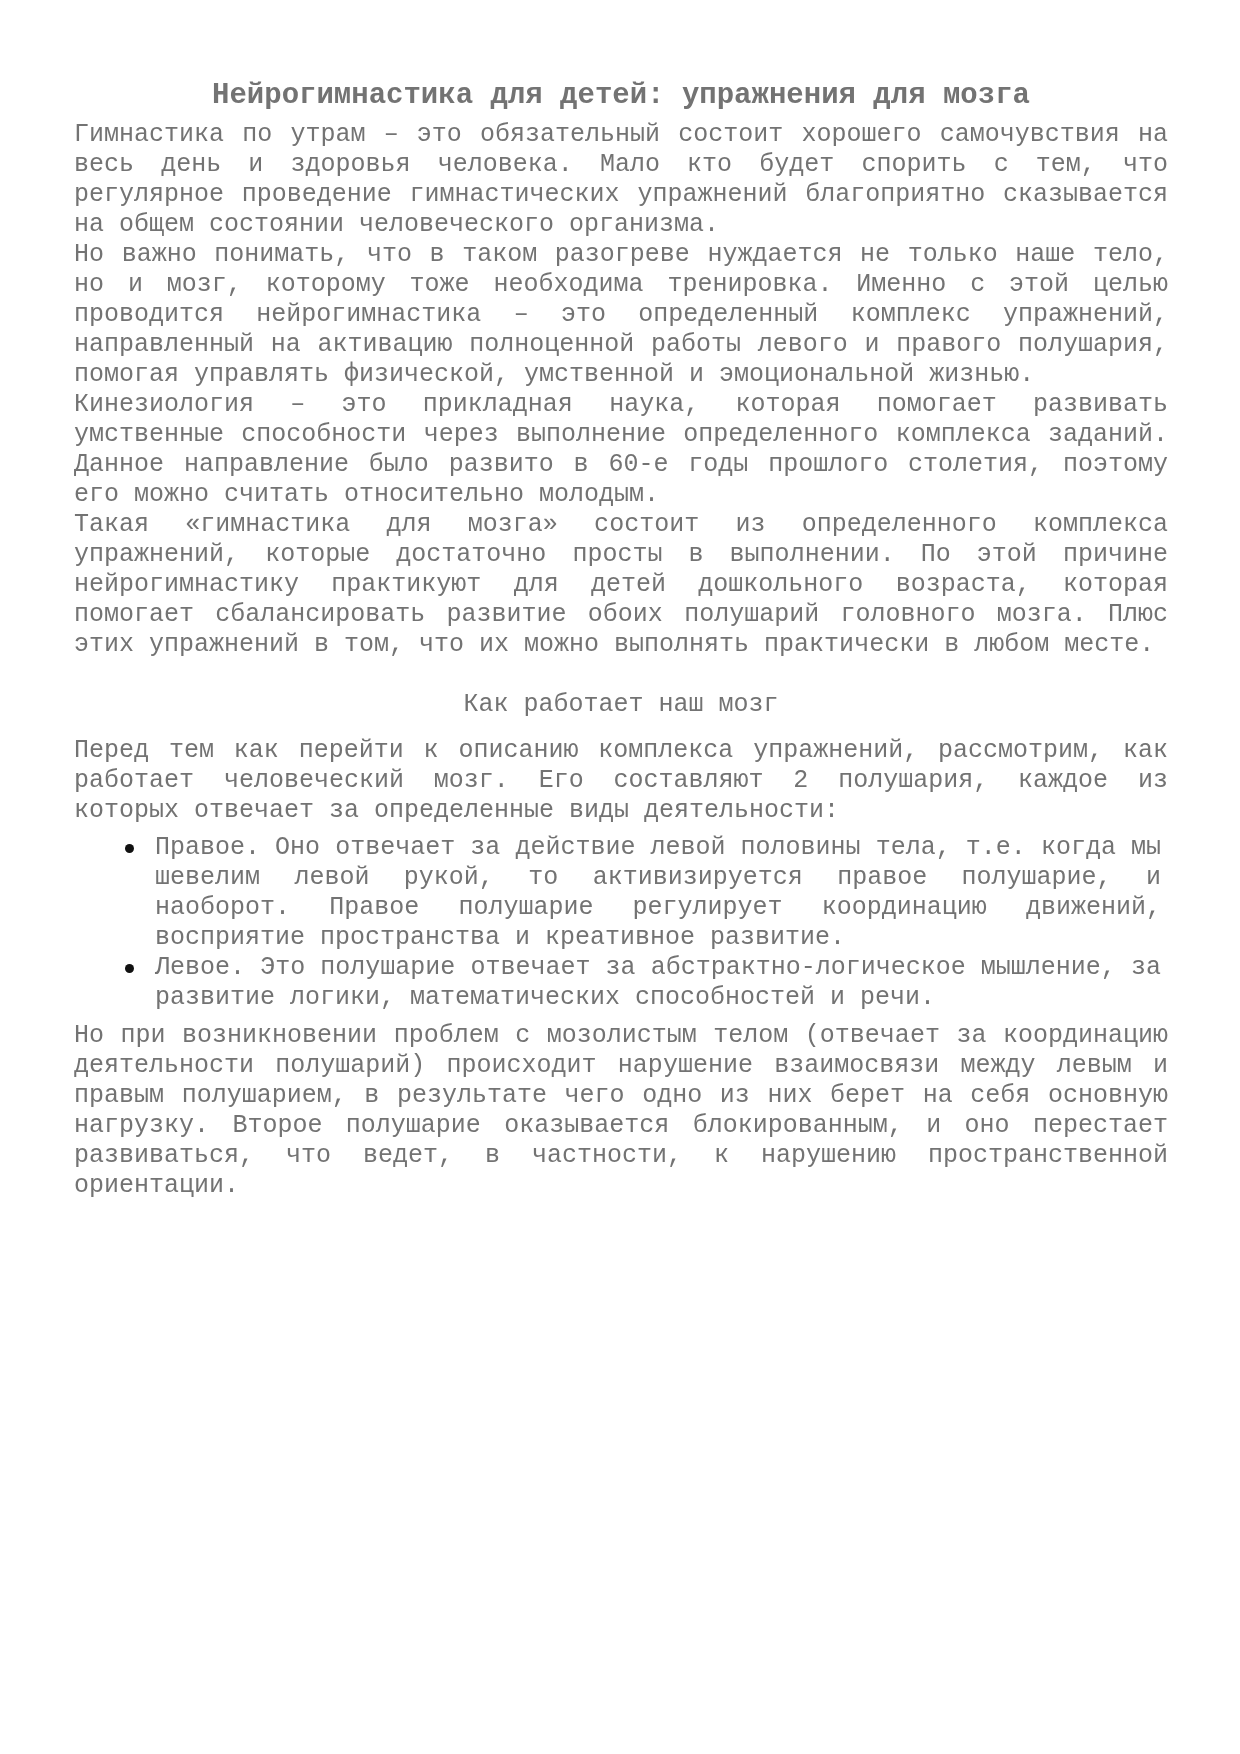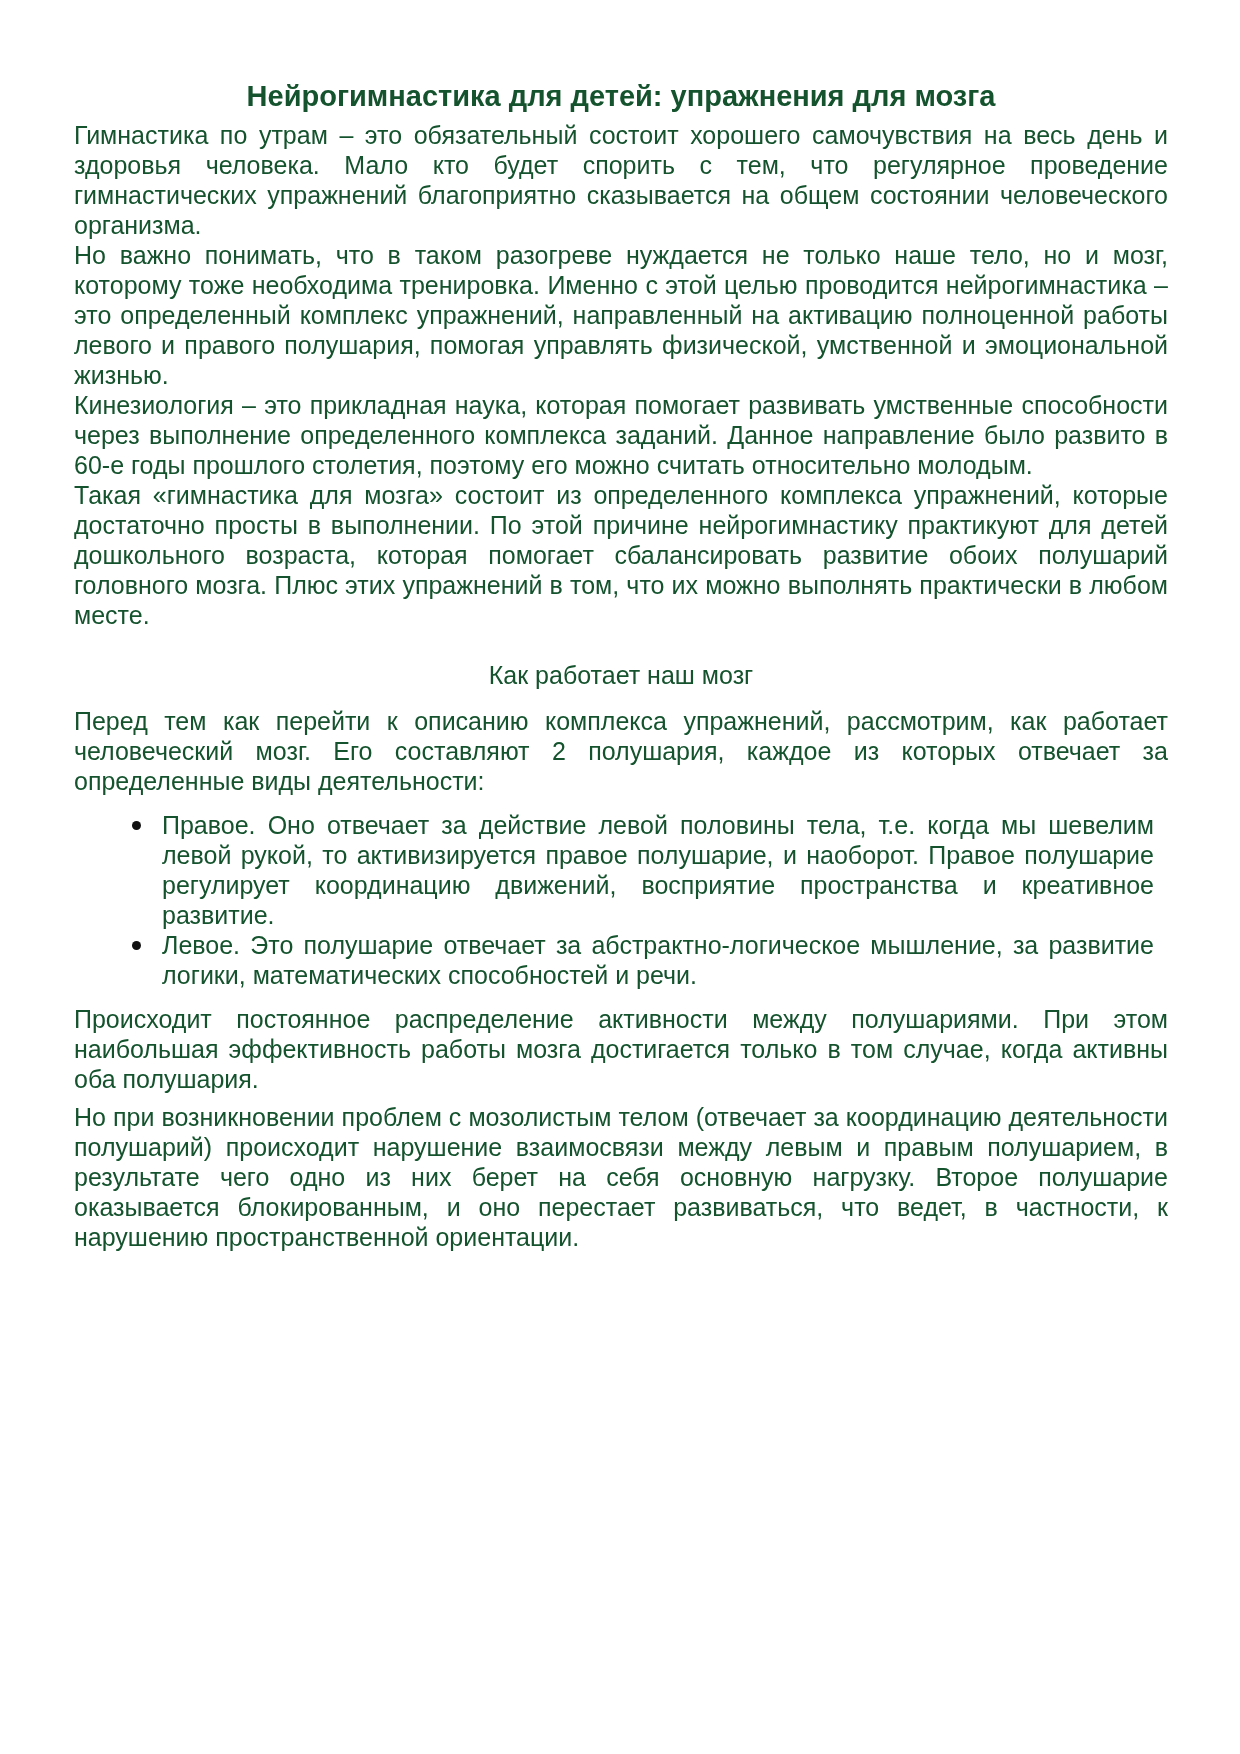--- a/index.html
+++ b/index.html
@@ -1,29 +1,29 @@
 <!DOCTYPE html>
 <html><head>
 <meta charset="utf-8">
 <style>
   html, body { margin: 0; padding: 0; background: #ffffff; }
   body { width: 1240px; height: 1754px; position: relative; overflow: hidden; }
   .page {
     position: absolute; left: 74px; top: 78px; width: 1094px;
-    font-family: Liberation Sans, sans-serif;
-    color: #14532d; font-size: 25px; line-height: 30px;
+    font-family: Liberation Mono, monospace;
+    color: #737373; font-size: 25px; line-height: 30px;
   }
   .title {
     text-align: center; font-weight: bold; font-size: 29px; line-height: 36px;
     margin: 0 0 6px 0;
   }
   p { margin: 0; text-align: justify; text-align-last: left; }
   .subhead { text-align: center; text-align-last: center; margin: 30px 0 16px 0; }
   .gap-before { margin-top: 8px; }
-  ul { margin: 14px; padding: 0; list-style: none; }
+  ul { margin: 7px; padding: 0; list-style: none; }
   li { position: relative; padding-left: 74px; text-align: justify; text-align-last: left; }
   li .bullet {
     position: absolute; left: 44px; top: 11px; width: 9px; height: 9px;
     background: #111; border-radius: 50%;
   }
 </style>
 </head>
 <body>
 
 <div class="page">
@@ -40,15 +40,14 @@
   <ul>
     <li>
       <span class="bullet"></span>
       <span>Правое. Оно отвечает за действие левой половины тела, т.е. когда мы шевелим левой рукой, то активизируется правое полушарие, и наоборот. Правое полушарие регулирует координацию движений, восприятие пространства и креативное развитие.</span>
     </li>
     <li>
       <span class="bullet"></span>
       <span>Левое. Это полушарие отвечает за абстрактно-логическое мышление, за развитие логики, математических способностей и речи.</span>
     </li>
   </ul>
-  <p>Происходит постоянное распределение активности между полушариями. При этом наибольшая эффективность работы мозга достигается только в том случае, когда активны оба полушария.</p>
   <p class="gap-before">Но при возникновении проблем с мозолистым телом (отвечает за координацию деятельности полушарий) происходит нарушение взаимосвязи между левым и правым полушарием, в результате чего одно из них берет на себя основную нагрузку. Второе полушарие оказывается блокированным, и оно перестает развиваться, что ведет, в частности, к нарушению пространственной ориентации.</p>
 </div>
 
 </body></html>

